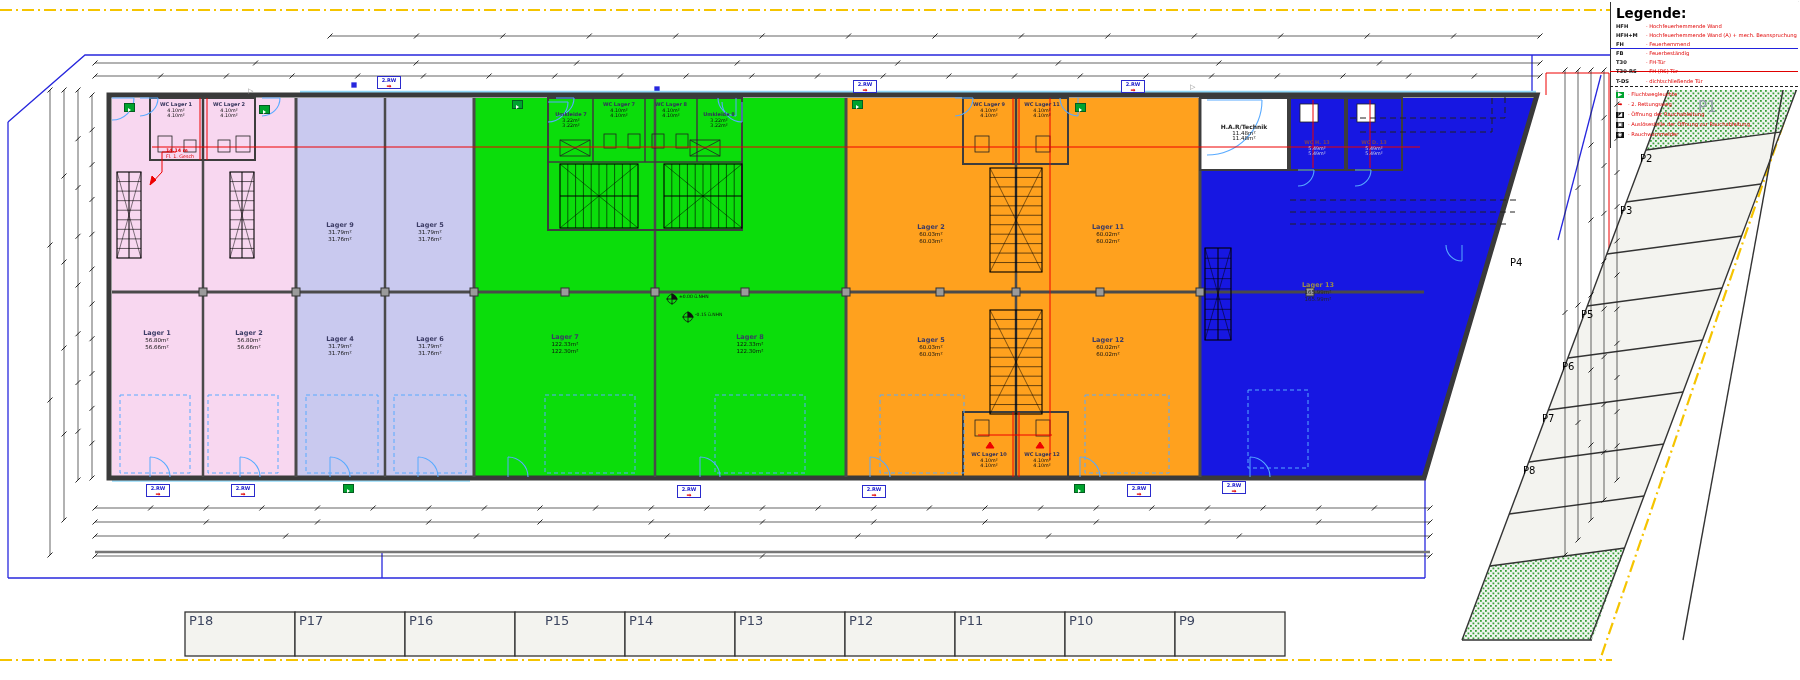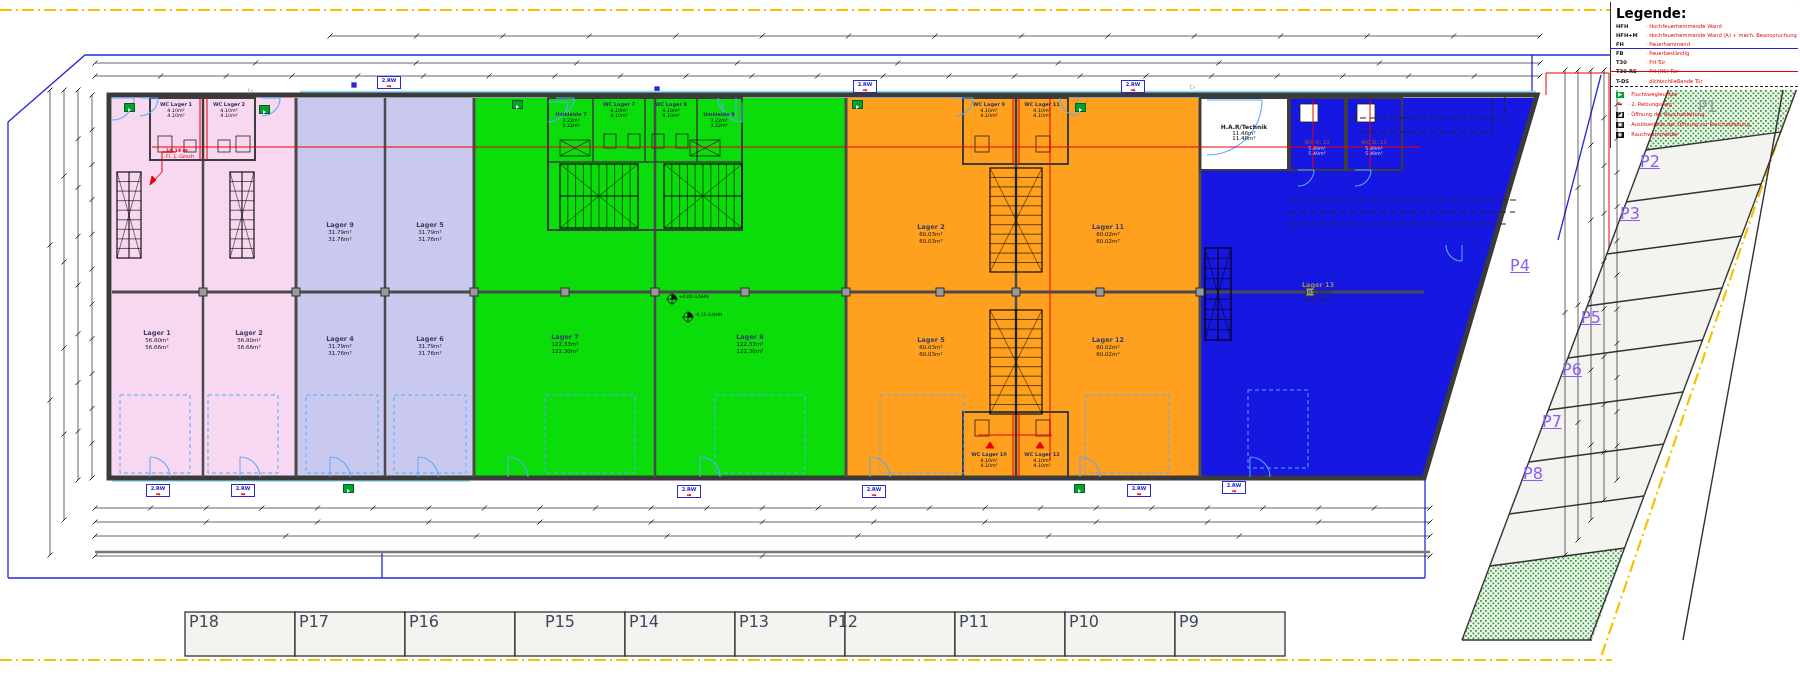--- a/index.html
+++ b/index.html
@@ -14,22 +14,22 @@
   .lbl-wc{position:absolute;transform:translateX(-50%);text-align:center;white-space:nowrap;}
   .wcname{display:block;font-weight:bold;font-size:5px;color:#33335a;line-height:1.1;}
   .wcarea{display:block;font-size:4.8px;color:#101010;line-height:1.05;}
   .mag .wcname{color:#7a4060;}
   .rw{position:absolute;width:22px;text-align:center;border:0.6px solid #2a2acc;background:rgba(255,255,255,0.88);
       color:#1a1acc;font-size:5px;font-weight:bold;line-height:6px;}
   .rwarr{display:block;color:#e00000;font-size:6px;line-height:5px;font-weight:bold;}
   .exit{position:absolute;width:9px;height:7px;background:#00a32e;border:0.5px solid #045c20;text-align:center;line-height:6px;}
   .exit-tri{display:inline-block;width:0;height:0;border-left:3.5px solid #fff;border-top:2.2px solid transparent;border-bottom:2.2px solid transparent;}
   .gate{position:absolute;color:#888;font-size:7px;line-height:7px;}
-  .plabel{position:absolute;font-size:16px;color:#3d4660;line-height:1;}
-  .plabel-r{position:absolute;font-size:16px;color:#8b5cf6;line-height:1;text-decoration:underline;}
+  .plabel{position:absolute;font-size:13px;color:#3d4660;line-height:1;}
+  .plabel-r{position:absolute;font-size:10px;color:#000000;line-height:1;}
   .p1label{position:absolute;font-size:15px;color:#8f9aa6;line-height:1;}
   .redtext{position:absolute;color:#e00000;font-size:4.8px;line-height:1.15;font-weight:bold;}
   .lvltext{position:absolute;color:#111;font-size:4.5px;line-height:1.1;}
   
   .lg-panel{position:absolute;left:1610px;top:2px;width:190px;height:88px;background:#ffffff;}
   .lg-border{position:absolute;left:1610px;top:2px;width:0;height:146px;border-left:1px solid #333;}
   .lg-title{position:absolute;left:1616px;top:5px;font-size:13.5px;font-weight:bold;color:#000;}
   .lg-row{position:absolute;left:1616px;font-size:5.2px;line-height:1;white-space:nowrap;}
   .lg-term{display:inline-block;width:28px;font-weight:bold;color:#111;}
   .lg-desc{color:#e00000;}
@@ -768,21 +768,21 @@
 
 <div class="gate" style="left:248px;top:88px"><span>▷</span></div>
 <div class="gate" style="left:1190px;top:84px"><span>▷</span></div>
 
 <div class="plabel" style="left:189px;top:614px">P18</div>
 <div class="plabel" style="left:299px;top:614px">P17</div>
 <div class="plabel" style="left:409px;top:614px">P16</div>
 <div class="plabel" style="left:545px;top:614px">P15</div>
 <div class="plabel" style="left:629px;top:614px">P14</div>
 <div class="plabel" style="left:739px;top:614px">P13</div>
-<div class="plabel" style="left:828px;top:614px">P12</div>
+<div class="plabel" style="left:849px;top:614px">P12</div>
 <div class="plabel" style="left:959px;top:614px">P11</div>
 <div class="plabel" style="left:1069px;top:614px">P10</div>
 <div class="plabel" style="left:1179px;top:614px">P9</div>
 
 <div class="p1label" style="left:1698px;top:100px">P1</div>
 <div class="plabel-r" style="left:1640px;top:154px">P2</div>
 <div class="plabel-r" style="left:1620px;top:206px">P3</div>
 <div class="plabel-r" style="left:1510px;top:258px">P4</div>
 <div class="plabel-r" style="left:1581px;top:310px">P5</div>
 <div class="plabel-r" style="left:1562px;top:362px">P6</div>

